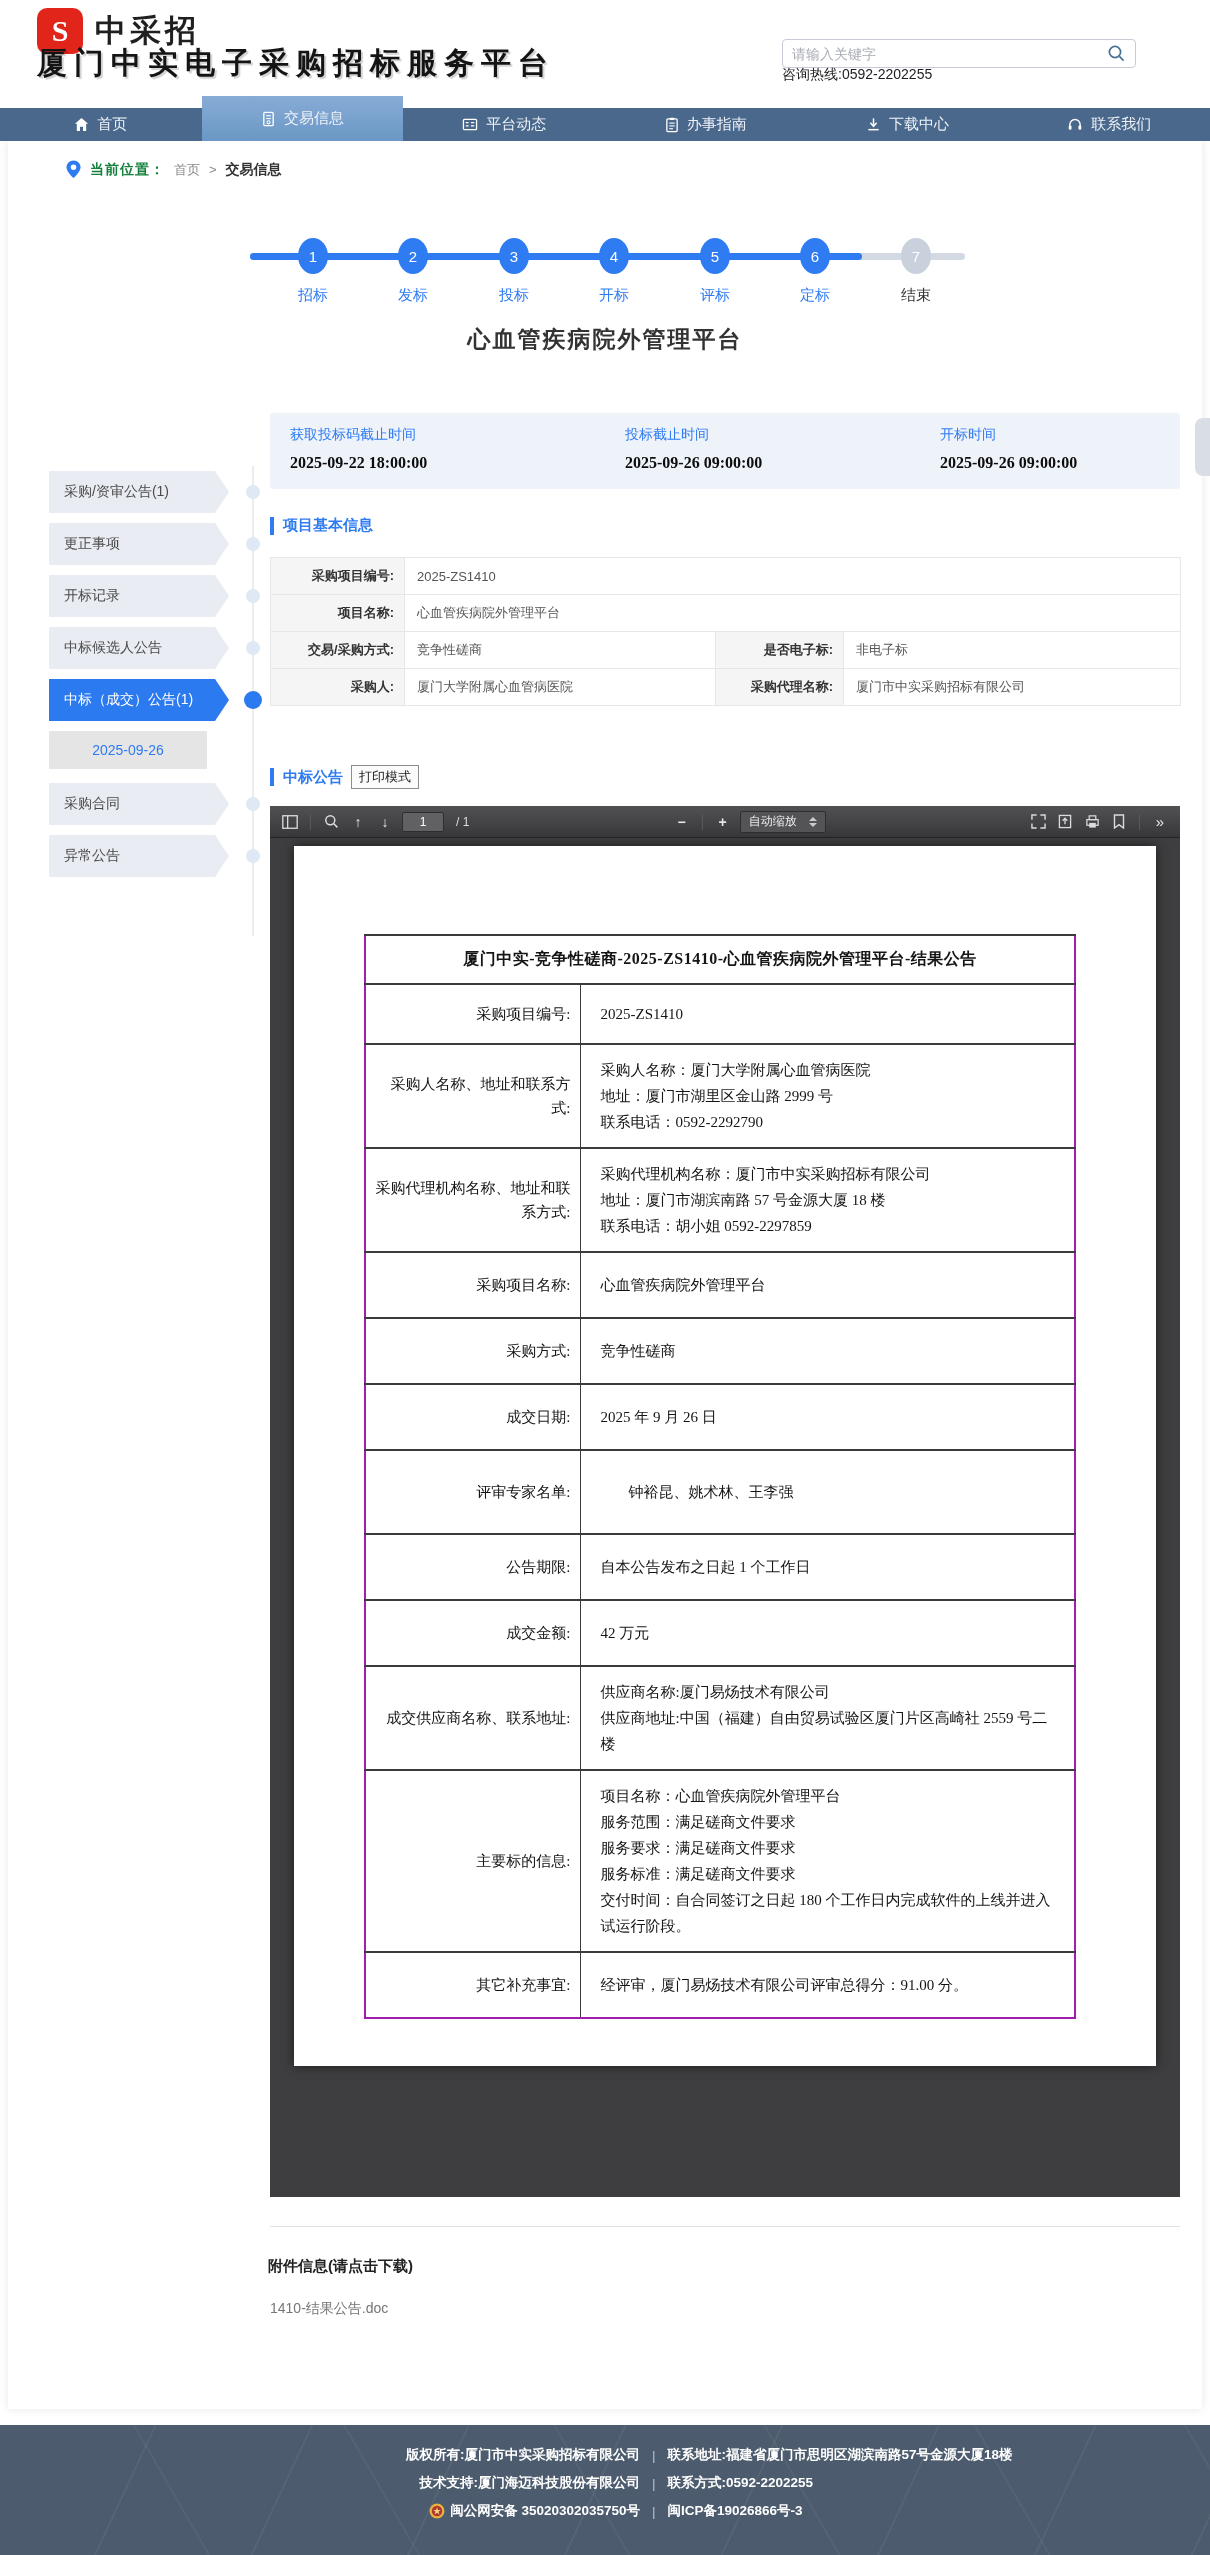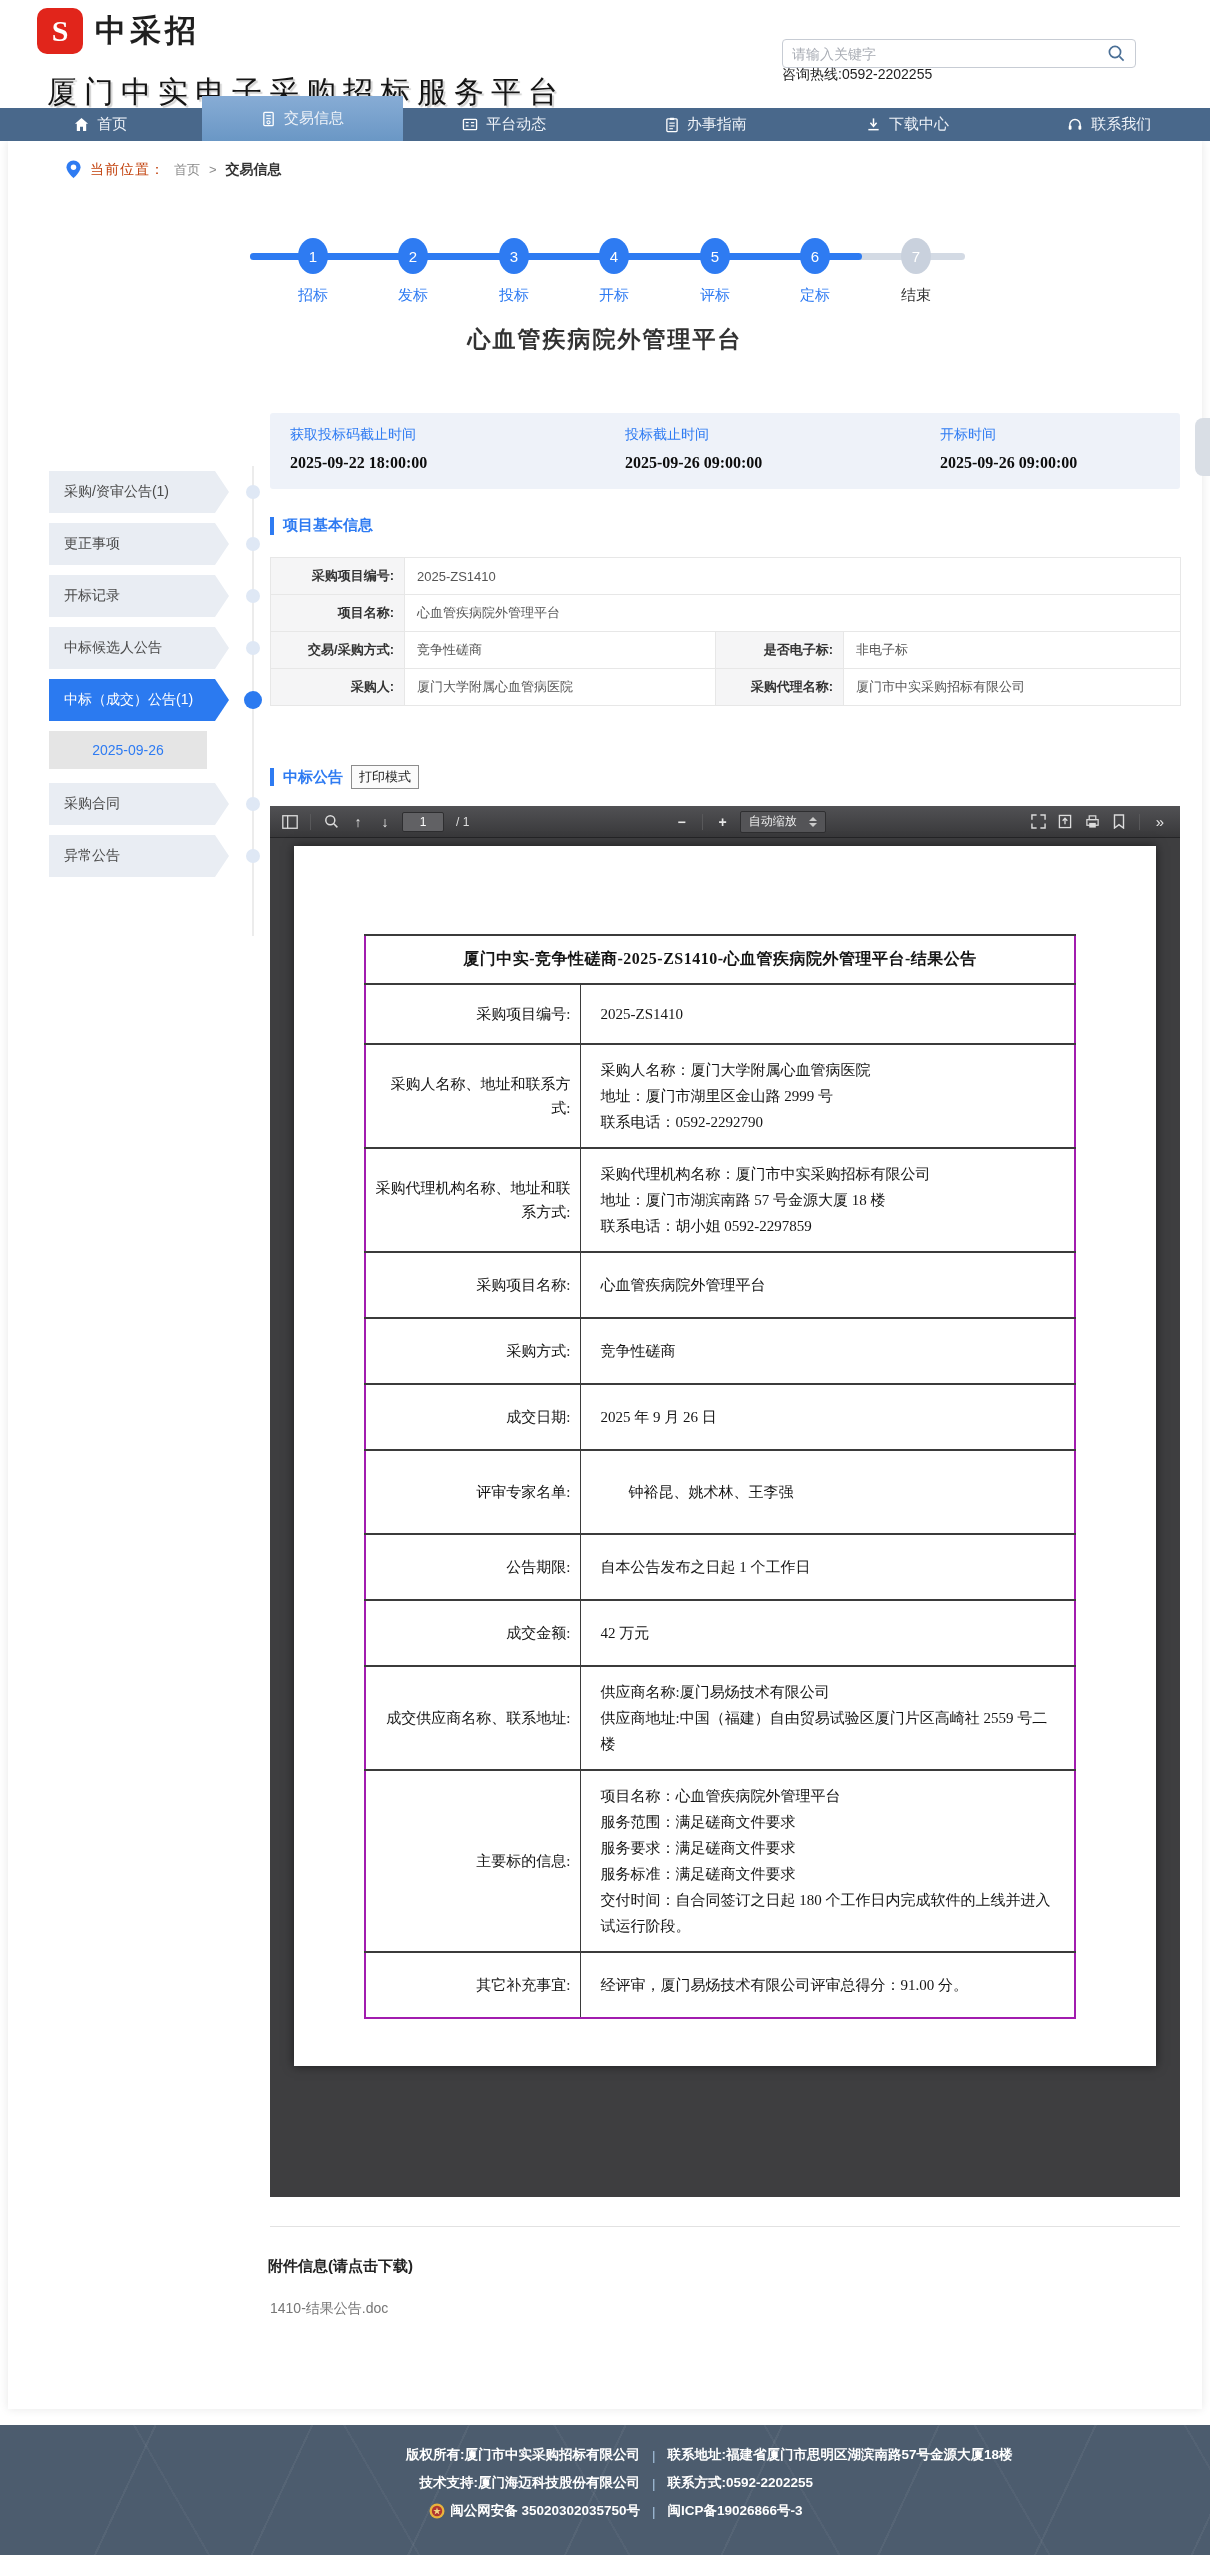--- a/index.html
+++ b/index.html
@@ -4,35 +4,35 @@
 <style>
   * { margin:0; padding:0; box-sizing:border-box; }
   html,body { width:1210px; }
   body { position:relative; height:2555px; background:#ffffff; font-family:"Liberation Sans", sans-serif; overflow:hidden; }
 
   
   .header { position:absolute; top:0; left:0; width:1210px; height:108px; background:#fff; }
   .logo-box { position:absolute; left:37px; top:8px; display:flex; align-items:center; gap:12px; }
   .logo-mark { width:46px; height:46px; background:#e1251b; border-radius:10px; color:#fff; display:flex; align-items:center; justify-content:center; font-size:30px; font-weight:bold; font-family:"Liberation Serif", serif; }
   .logo-text { font-size:31px; font-weight:900; color:#1f1f1f; letter-spacing:4px; }
-  .site-title { position:absolute; left:37px; top:72px; font-size:30px; font-weight:normal; font-family:"Liberation Serif", serif; color:#141414; letter-spacing:7px; text-shadow:2px 2px 1px rgba(0,0,0,0.18); white-space:nowrap;margin-left:10px; }
+  .site-title { position:absolute; left:37px; top:43px; font-size:30px; font-weight:bold; font-family:"Liberation Serif", serif; color:#141414; letter-spacing:7px; text-shadow:2px 2px 1px rgba(0,0,0,0.18); white-space:nowrap; }
   .search-box { position:absolute; left:782px; top:17px; width:354px; height:29px; border:1px solid #c7ccd4; border-radius:4px; background:#fff; display:flex; align-items:center; padding:0 9px;margin-top:22px; }
   .search-box input { border:none; outline:none; flex:1; font-size:14px; color:#333; background:transparent; font-family:inherit; }
   .search-box input::placeholder { color:#a9adb5; }
   .hotline { position:absolute; left:782px; top:66px; font-size:14px; color:#1e1e1e; }
 
   
   .navbar { position:absolute; top:108px; left:0; width:1210px; height:33px; background:#49688b; display:flex; align-items:flex-end; }
   .nav-item { flex:1; height:33px; display:flex; align-items:center; justify-content:center; gap:8px; color:#eef2f8; font-size:15px; cursor:pointer; }
   .nav-item.active { height:45px; background:linear-gradient(#87acd5, #6a97c5); }
   .nav-ic { display:inline-flex; align-items:center; }
 
   
   .breadcrumb { position:absolute; top:160px; left:66px; display:flex; align-items:center; gap:9px; font-size:14px; }
-  .bc-prefix { color:#c2410c; font-weight:normal; letter-spacing:1px; }
+  .bc-prefix { color:#15803d; font-weight:bold; letter-spacing:1px; }
   .bc-home { color:#8a8a8a; font-size:13px; }
   .bc-sep { color:#8a8a8a; font-size:13px; }
   .bc-current { color:#333; font-weight:bold; }
 
   
   .stepper { position:absolute; top:238px; left:235px; width:740px; height:70px; }
   .st-line { position:absolute; top:15px; left:15px; width:715px; height:7px; background:#d3dae4; border-radius:4px; }
   .st-line-done { position:absolute; top:15px; left:15px; width:612px; height:7px; background:#2e7bf2; border-radius:4px; }
   .st-circle { position:absolute; top:0; width:30px; height:36px; border-radius:50%; background:#2e7bf2; color:#fff; font-size:15px; display:flex; align-items:center; justify-content:center; }
   .st-circle.pending { background:#c9d1dd; }

